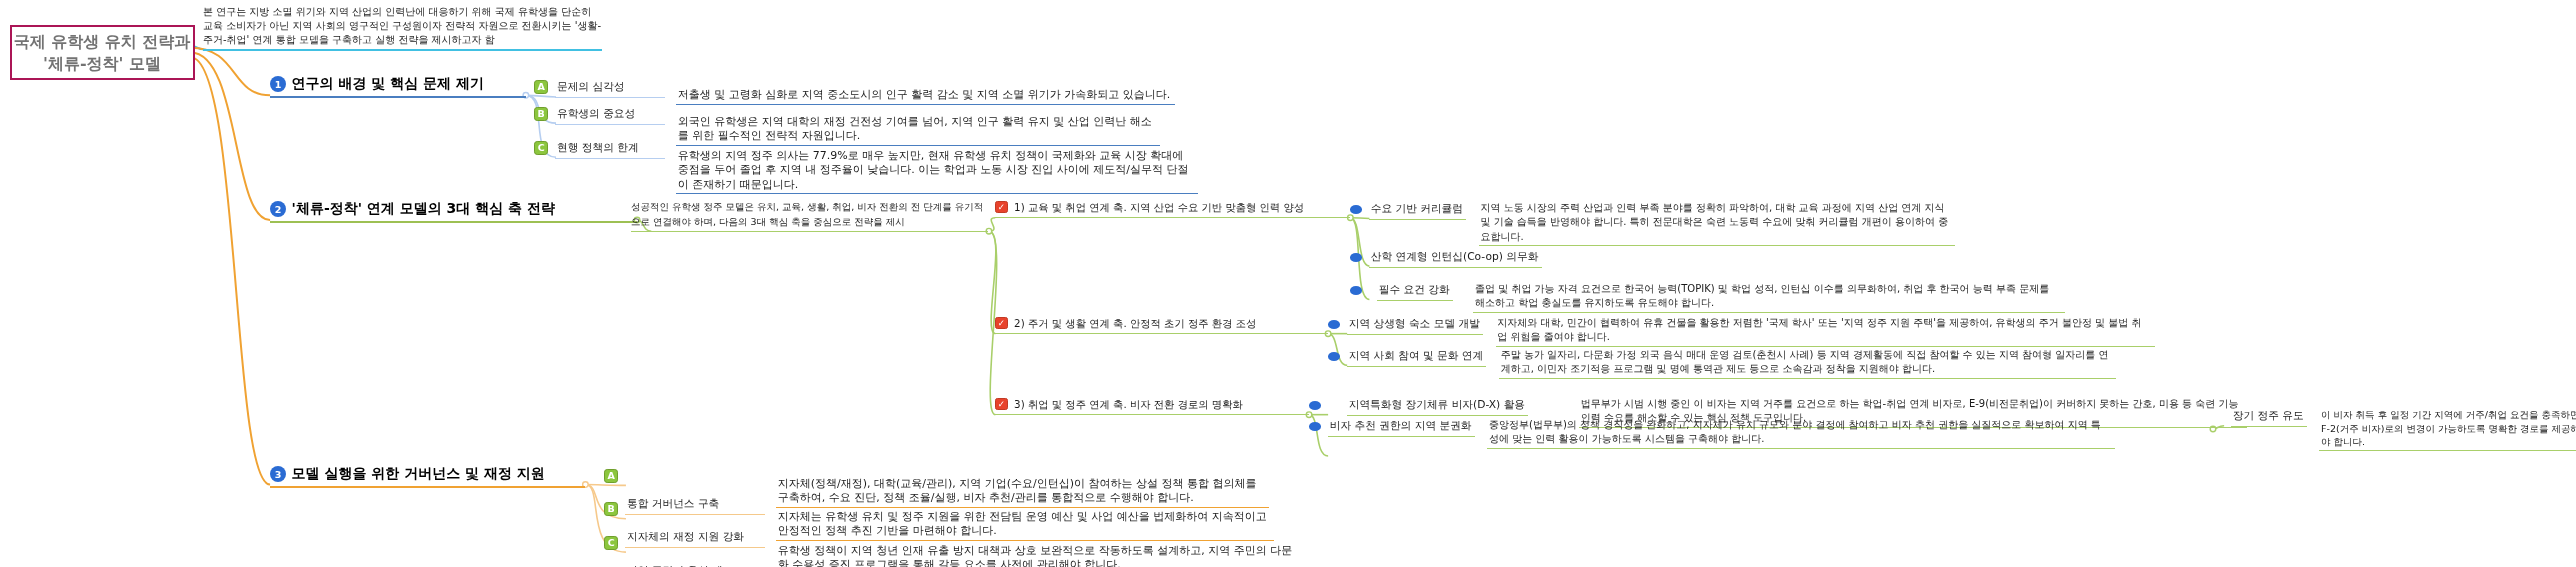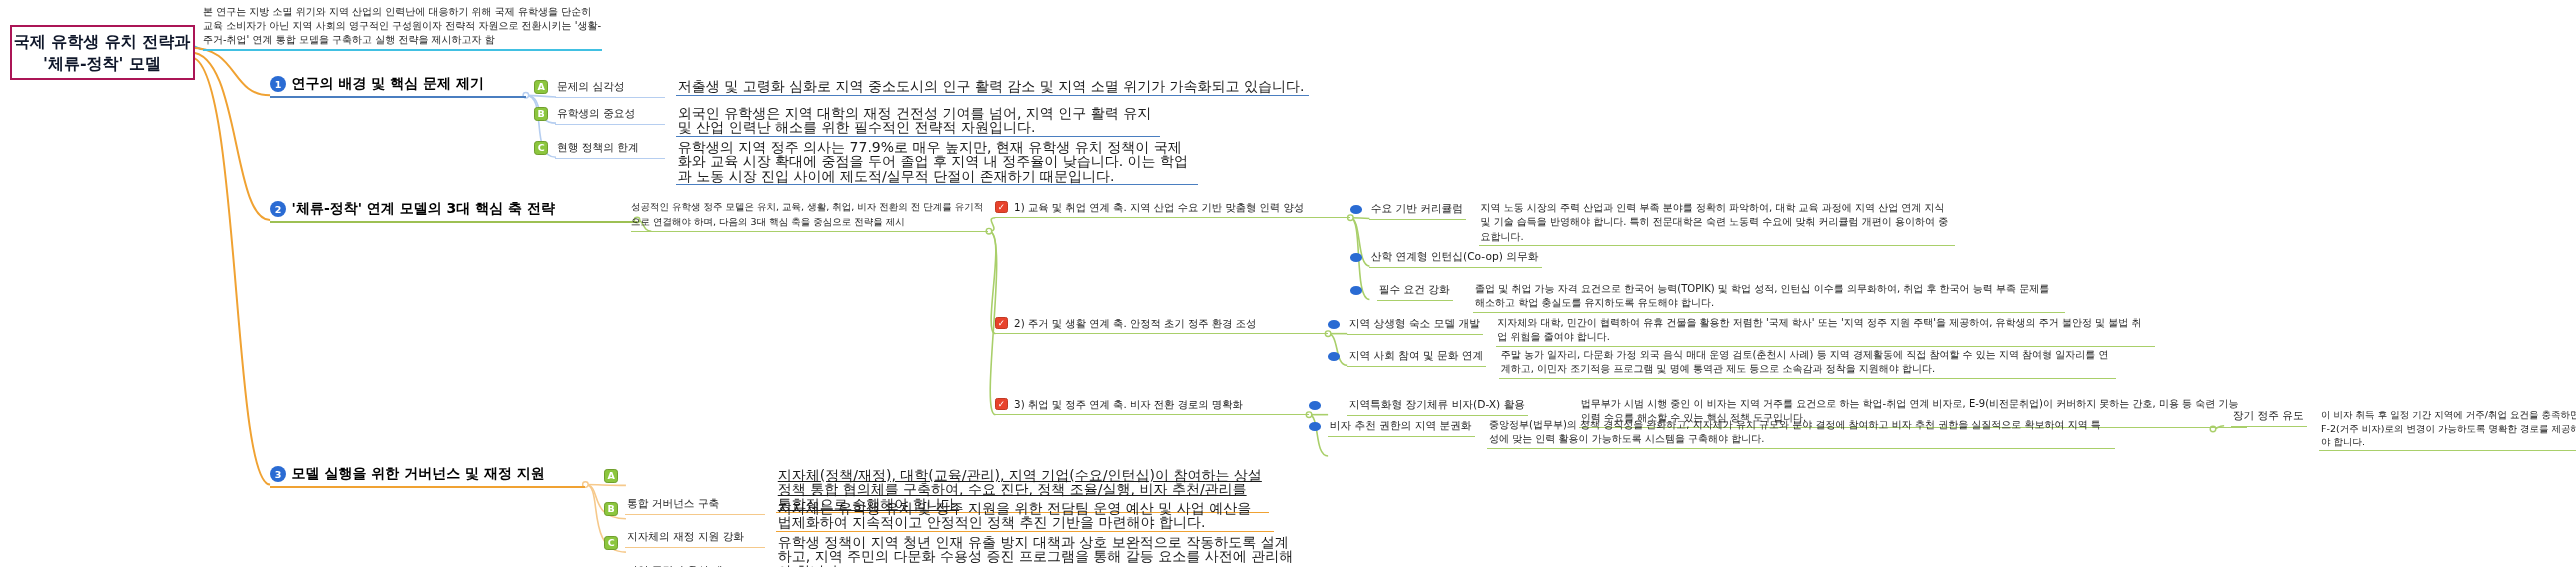--- a/index.html
+++ b/index.html
@@ -7,21 +7,21 @@
     position:relative;width:2576px;height:568px;background:#ffffff;
     font-family:"DejaVu Sans","Liberation Sans",sans-serif;color:#1a1a1a;overflow:hidden;
   }
   svg.connectors{position:absolute;left:0;top:0;z-index:0;}
   .node{position:absolute;z-index:1;}
 
   
   .root-box{
     left:9.5px;top:25.4px;width:181px;height:51px;border:2.4px solid #ab1556;background:#fff;
     display:flex;flex-direction:column;justify-content:center;align-items:center;
-    font-weight:bold;font-size:16px;line-height:21.4px;text-align:center;color:#0f172a;
+    font-weight:bold;font-size:16px;line-height:21.4px;text-align:center;color:#737373;
   }
 
   
   .top-note{
     left:203px;top:4.8px;width:399px;font-size:10px;line-height:14.3px;
     border-bottom:2.4px solid #41c0e2;padding-bottom:1.6px;
   }
 
   
   .branch-title{display:flex;align-items:center;gap:5.6px;font-weight:bold;font-size:14px;color:#000;padding-bottom:3.2px;white-space:nowrap;}
@@ -36,21 +36,21 @@
   
   .lrow{display:flex;align-items:flex-start;}
   .badge{
     width:14.3px;height:14.3px;border-radius:3.2px;background:#8cc63e;border:0.8px solid #6f9e2c;
     color:#fff;font-weight:bold;font-size:9.5px;display:flex;align-items:center;justify-content:center;
     flex:0 0 auto;margin-top:0.8px;box-sizing:border-box;
   }
   .lbl{font-size:10.7px;line-height:16px;white-space:nowrap;margin-left:7.1px;padding:0 3.2px 1.6px 1.6px;}
   .b1 .lbl{border-bottom:1.6px solid #b6cef0;min-width:105px;}
   .b3 .lbl{border-bottom:1.6px solid #f5c98b;min-width:135px;margin-top:28px;}
-  .desc{font-size:14px;line-height:14.3px;padding:0 4.8px 1.6px 1.6px;margin-left:11px;}
+  .desc{font-size:11px;line-height:14.3px;padding:0 4.8px 1.6px 1.6px;margin-left:11px;margin-top:9px;}
   .b1 .desc{border-bottom:1.6px solid #4a7ec0;}
   .b3 .desc{border-bottom:1.6px solid #f0a232;}
   .nowrap{white-space:nowrap;}
 
   #b1a{left:534px;top:79px;}
   #b1b{left:534px;top:106px;}
   #b1c{left:534px;top:140px;}
   #b3a{left:604px;top:468px;}
   #b3b{left:604px;top:501px;}
   #b3c{left:604px;top:535px;}
@@ -82,21 +82,21 @@
 
   #p11{left:1350px;top:201px;} #p12{left:1350px;top:249px;} #p13{left:1350px;top:282px;gap:8px;}
   #p21{left:1328px;top:316px;} #p22{left:1328px;top:348px;}
   #p31{left:1309px;top:397px;gap:19px;} #p32{left:1309px;top:418px;}
   #p31c{left:2224px;top:408px;}
 
   .w592{width:470px;} .w702{width:558px;} .w736{width:585px;}
   .w822{width:653px;} .w768{width:610px;}
   .w832{width:661px;margin-left:32px;} .w782{width:621px;} .w330{width:262px;}
   .w600{width:477px;} .w648{width:515px;}
-  .w612{width:486px;text-decoration:underline;} .w618{width:491px;} .w650{width:516px;}
+  .w612{width:486px;} .w618{width:491px;} .w650{width:516px;}
 </style>
 </head>
 <body>
 
 <div class="canvas">
 
   <svg class="connectors" width="2576" height="568" viewBox="0 0 3243 715">
 
     <g stroke="#41c0e2" stroke-width="2.5" fill="none">
       <path d="M240,58 C250,58 248,62 256,62"></path>

